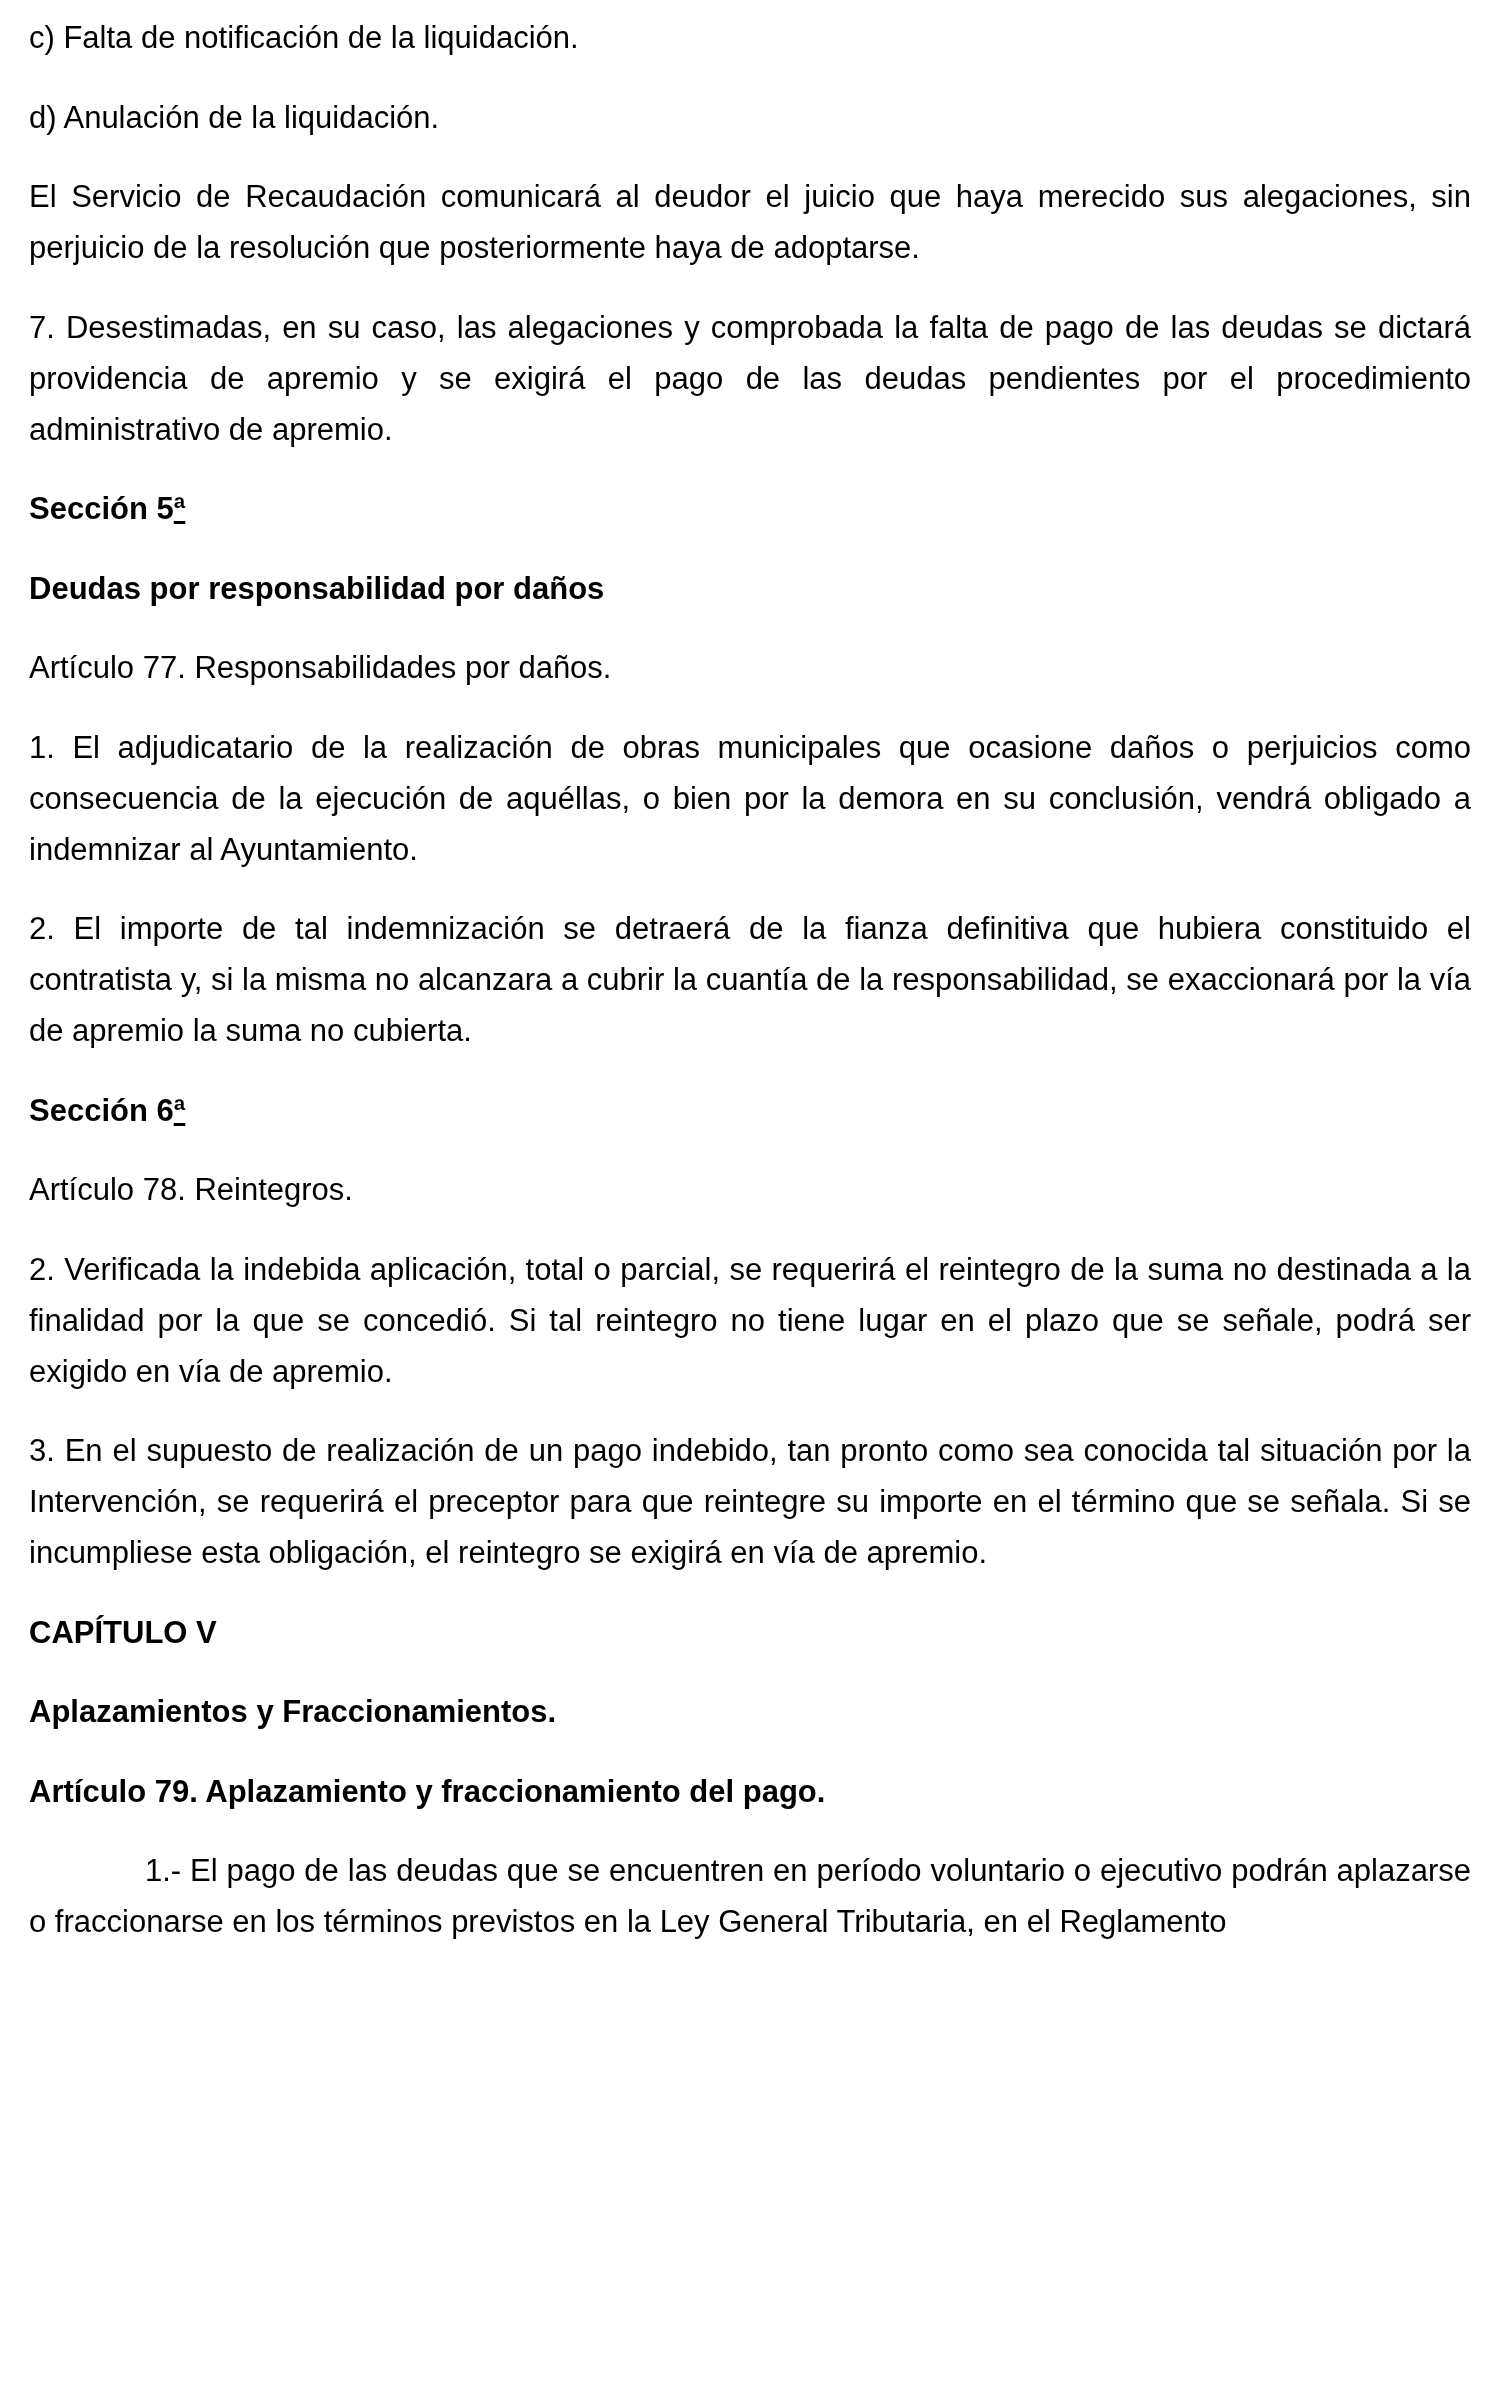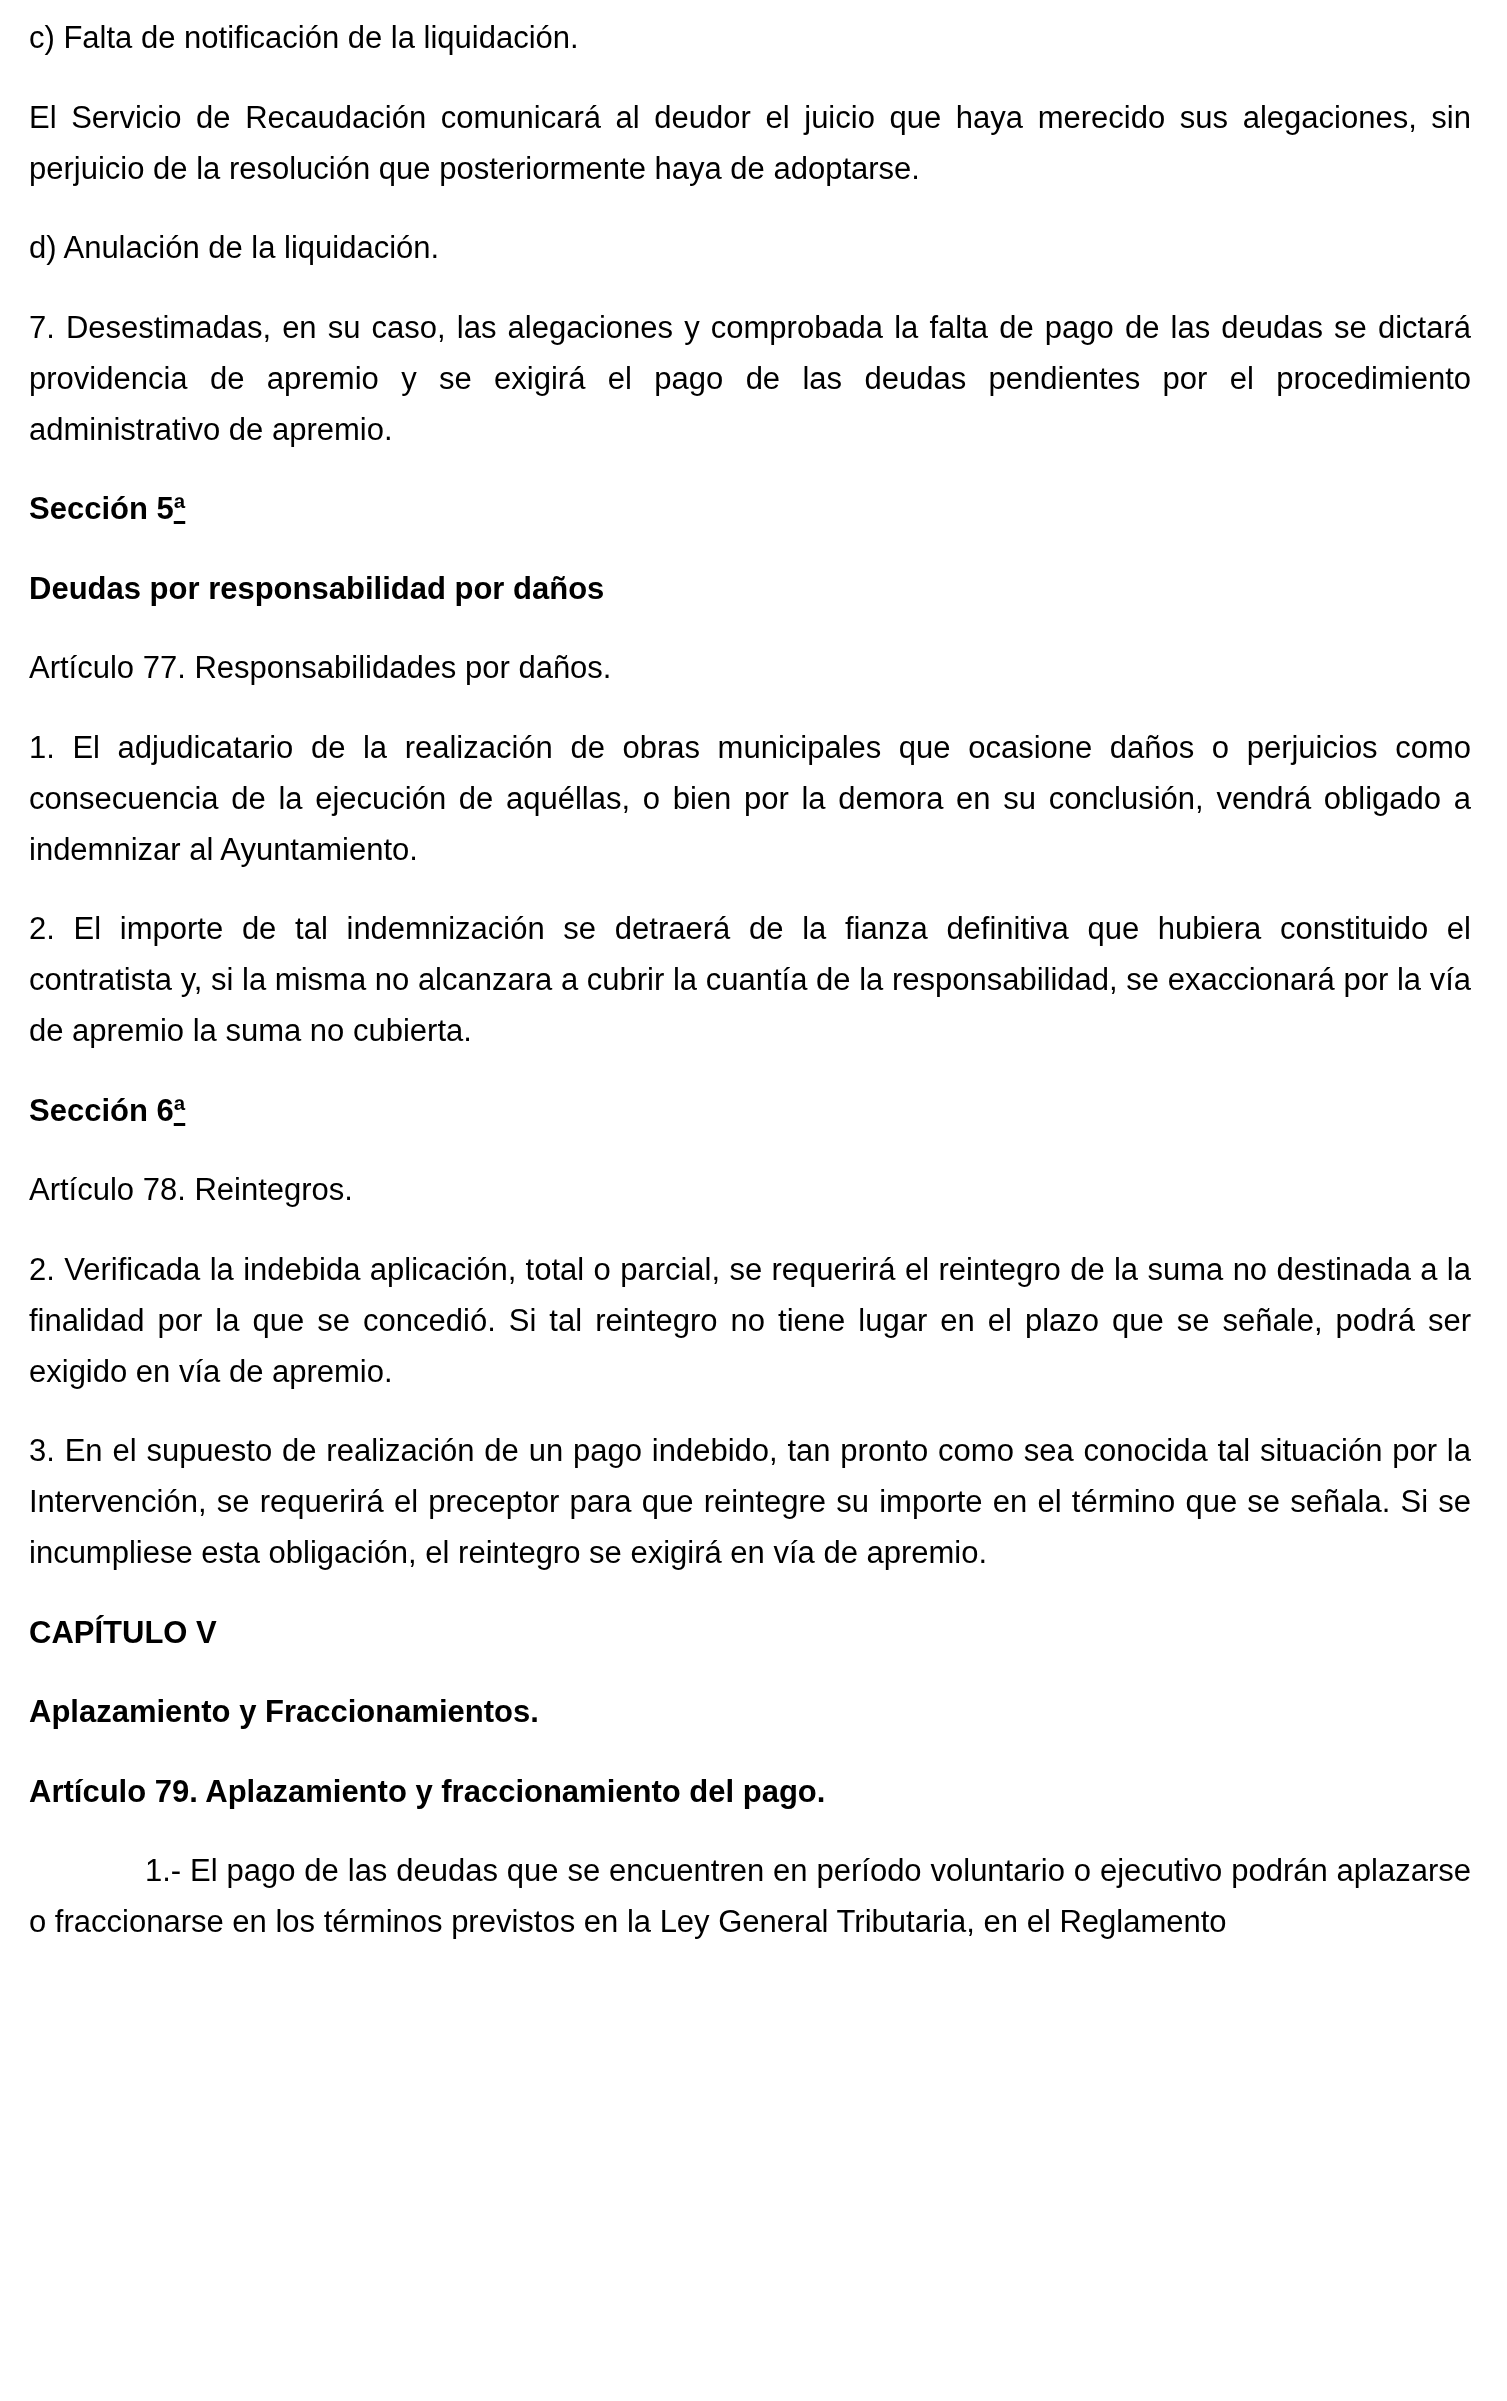--- a/index.html
+++ b/index.html
@@ -31,30 +31,30 @@
   }
   .ordinal {
     text-decoration: underline;
   }
 </style>
 </head>
 <body>
 
 <div class="page">
   <p class="para">c) Falta de notificación de la liquidación.</p>
+  <p class="para">d) Anulación de la liquidación.</p>
   <p class="para">El Servicio de Recaudación comunicará al deudor el juicio que haya merecido sus alegaciones, sin perjuicio de la resolución que posteriormente haya de adoptarse.</p>
-  <p class="para">d) Anulación de la liquidación.</p>
   <p class="para">7. Desestimadas, en su caso, las alegaciones y comprobada la falta de pago de las deudas se dictará providencia de apremio y se exigirá el pago de las deudas pendientes por el procedimiento administrativo de apremio.</p>
   <p class="para heading"><span>Sección 5</span><span class="ordinal">ª</span></p>
   <p class="para heading">Deudas por responsabilidad por daños</p>
   <p class="para">Artículo 77. Responsabilidades por daños.</p>
   <p class="para">1. El adjudicatario de la realización de obras municipales que ocasione daños o perjuicios como consecuencia de la ejecución de aquéllas, o bien por la demora en su conclusión, vendrá obligado a indemnizar al Ayuntamiento.</p>
   <p class="para">2. El importe de tal indemnización se detraerá de la fianza definitiva que hubiera constituido el contratista y, si la misma no alcanzara a cubrir la cuantía de la responsabilidad, se exaccionará por la vía de apremio la suma no cubierta.</p>
   <p class="para heading"><span>Sección 6</span><span class="ordinal">ª</span></p>
   <p class="para">Artículo 78. Reintegros.</p>
   <p class="para">2. Verificada la indebida aplicación, total o parcial, se requerirá el reintegro de la suma no destinada a la finalidad por la que se concedió. Si tal reintegro no tiene lugar en el plazo que se señale, podrá ser exigido en vía de apremio.</p>
   <p class="para">3. En el supuesto de realización de un pago indebido, tan pronto como sea conocida tal situación por la Intervención, se requerirá el preceptor para que reintegre su importe en el término que se señala. Si se incumpliese esta obligación, el reintegro se exigirá en vía de apremio.</p>
   <p class="para heading">CAPÍTULO V</p>
-  <p class="para heading">Aplazamiento y Fraccionamientos.</p>
+  <p class="para heading">Aplazamientos y Fraccionamientos.</p>
   <p class="para heading">Artículo 79. Aplazamiento y fraccionamiento del pago.</p>
   <p class="para indent">1.- El pago de las deudas que se encuentren en período voluntario o ejecutivo podrán aplazarse o fraccionarse en los términos previstos en la Ley General Tributaria, en el Reglamento</p>
 </div>
 
 
 </body></html>

